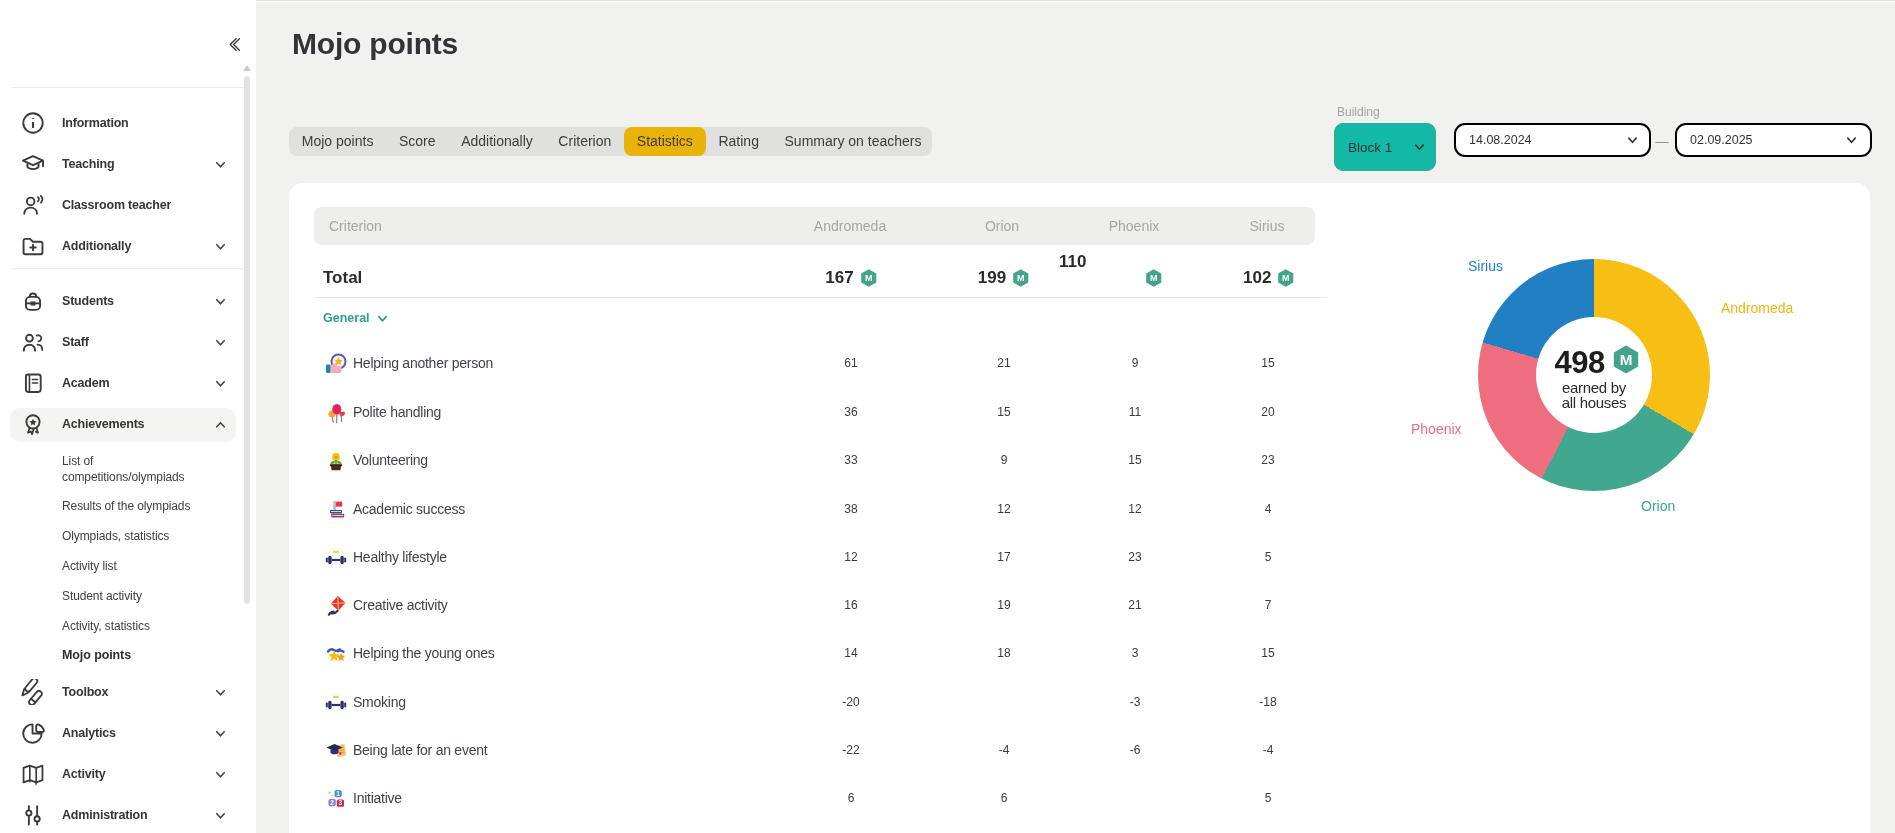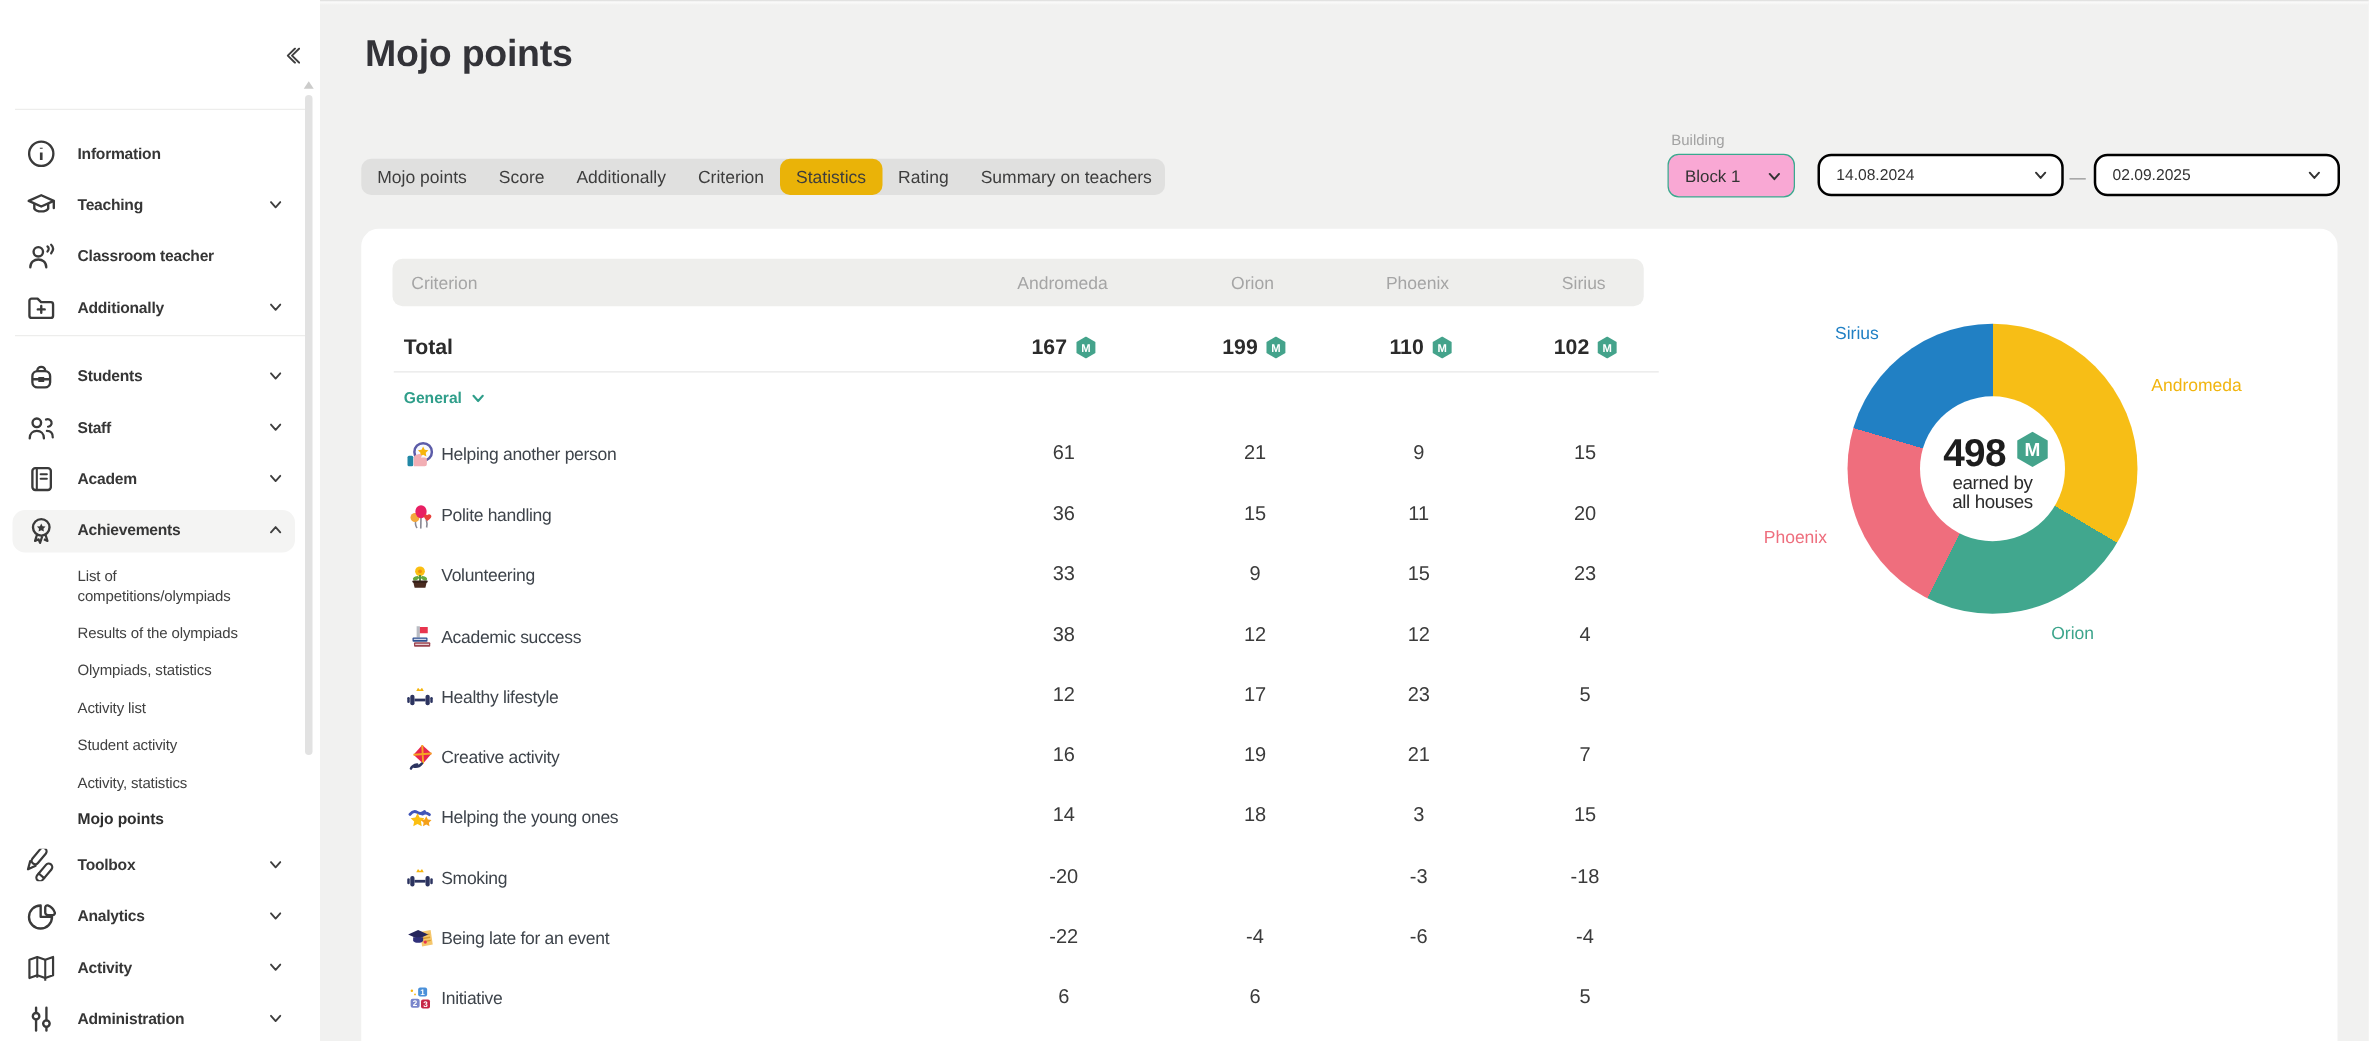--- a/index.html
+++ b/index.html
@@ -23,34 +23,34 @@
 
 
 #topstrip { position:absolute; left:256px; top:0; width:1639px; height:4px; background:linear-gradient(#fdfdfd,#f1f1f0); border-top:1px solid #e2e2e1; }
 #title { position:absolute; left:292px; top:27px; font-size:30px; font-weight:bold; color:#333338; letter-spacing:-0.2px; }
 #tabs { position:absolute; left:289px; top:127px; width:643px; height:29px; background:#e0e0df; border-radius:8px; display:flex; align-items:center; }
 #tabs .tab { font-size:14px; color:#3d3d3d; padding:0 12.8px; height:29px; line-height:29px; white-space:nowrap; }
 #tabs .tab.active { background:#eab308; border-radius:8px; }
 
 
 #bldlabel { position:absolute; left:1337px; top:105px; font-size:12px; color:#a2a2a2; }
-#blocksel { position:absolute; left:1334px; top:123px; width:102px; height:35px; background:#f9a8d4; border:1.5px solid #3aa98e; border-radius:9px;padding-left:42px; }
+#blocksel { position:absolute; left:1334px; top:123px; width:102px; height:48px; background:#14b8a6; border:1.5px solid #3aa98e; border-radius:9px;padding-left:42px; }
 #blocksel .t { position:absolute; left:13px; top:50%; transform:translateY(-50%); font-size:13.5px; color:#333; }
 .datebox { position:absolute; top:123px; height:34px; background:#fff; border:2px solid #000000; border-radius:11px; }
 .datebox .t { position:absolute; left:13px; top:50%; transform:translateY(-50%); font-size:12.5px; color:#333; }
 #date1 { left:1454px; width:197px; }
 #date2 { left:1675px; width:197px; }
 #dash { position:absolute; left:1654px; top:134px; width:16px; text-align:center; font-size:13px; color:#888; }
 .chv { position:absolute; top:50%; transform:translateY(-50%); width:13px; height:13px; }
 
 
 #card { position:absolute; left:289px; top:183px; width:1581px; height:700px; background:#fff; border-radius:14px; }
 #thead { position:absolute; left:25px; top:24px; width:1001px; height:38px; background:#eeeeec; border-radius:8px; }
 #thead span { position:absolute; top:50%; transform:translateY(-50%); font-size:14px; color:#a5a5a5; }
-.num { position:absolute; transform:translate(-50%,-50%); font-size:16px; color:#3b3b3b; }
+.num { position:absolute; transform:translate(-50%,-50%); font-size:12px; color:#3b3b3b; }
 .tnum { position:absolute; transform:translateY(-50%); font-size:17px; font-weight:bold; color:#2b2b2b; }
 #totdiv { position:absolute; left:26px; top:114px; width:1012px; height:1px; background:#e7e7e7; }
 #general { position:absolute; left:34px; top:128px; font-size:12.5px; color:#2f9e8a; font-weight:bold; }
 .crow { position:absolute; left:0; width:1050px; height:34px; }
 .crow .eic { position:absolute; left:36px; top:50%; transform:translateY(-50%); width:22px; height:22px; }
 .crow .lb { position:absolute; left:64px; top:50%; transform:translateY(-50%); font-size:14px; letter-spacing:-0.25px; color:#3e444b; }
 
 
 #donut { position:absolute; left:1189px; top:76px; width:232px; height:232px; border-radius:50%;
   background:conic-gradient(#f7be16 0deg 120.7deg, #41a78e 120.7deg 206.7deg, #ef6e7d 206.7deg 286.3deg, #2180c4 286.3deg 360deg); }
@@ -267,21 +267,21 @@
       <div class="tnum" style="left:484.6px; top:95px; width:80px; text-align:right;">167</div>
   <div style="position:absolute; left:570.6px; top:86px; line-height:0;"><svg style="width:17.5px;height:18px" viewBox="0 0 18 20">
           <polygon points="9,0.3 17.4,5.1 17.4,14.9 9,19.7 0.6,14.9 0.6,5.1" fill="#44a38b"></polygon>
           <text x="9" y="13.8" font-size="10" font-weight="bold" fill="#fff" text-anchor="middle" font-family="Liberation Sans">M</text>
         </svg></div>
       <div class="tnum" style="left:637.2px; top:95px; width:80px; text-align:right;">199</div>
   <div style="position:absolute; left:723.2px; top:86px; line-height:0;"><svg style="width:17.5px;height:18px" viewBox="0 0 18 20">
           <polygon points="9,0.3 17.4,5.1 17.4,14.9 9,19.7 0.6,14.9 0.6,5.1" fill="#44a38b"></polygon>
           <text x="9" y="13.8" font-size="10" font-weight="bold" fill="#fff" text-anchor="middle" font-family="Liberation Sans">M</text>
         </svg></div>
-      <div class="tnum" style="left:770px; top:95px; width:80px; text-align:right;">110</div>
+      <div class="tnum" style="left:770px; top:79px; width:80px; ">110</div>
   <div style="position:absolute; left:856px; top:86px; line-height:0;"><svg style="width:17.5px;height:18px" viewBox="0 0 18 20">
           <polygon points="9,0.3 17.4,5.1 17.4,14.9 9,19.7 0.6,14.9 0.6,5.1" fill="#44a38b"></polygon>
           <text x="9" y="13.8" font-size="10" font-weight="bold" fill="#fff" text-anchor="middle" font-family="Liberation Sans">M</text>
         </svg></div>
       <div class="tnum" style="left:902.4px; top:95px; width:80px; text-align:right;">102</div>
   <div style="position:absolute; left:988.4px; top:86px; line-height:0;"><svg style="width:17.5px;height:18px" viewBox="0 0 18 20">
           <polygon points="9,0.3 17.4,5.1 17.4,14.9 9,19.7 0.6,14.9 0.6,5.1" fill="#44a38b"></polygon>
           <text x="9" y="13.8" font-size="10" font-weight="bold" fill="#fff" text-anchor="middle" font-family="Liberation Sans">M</text>
         </svg></div>
     </div>

